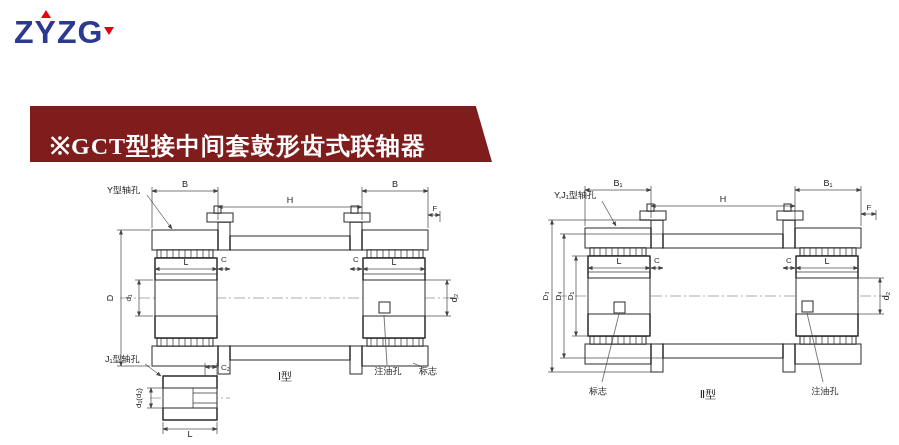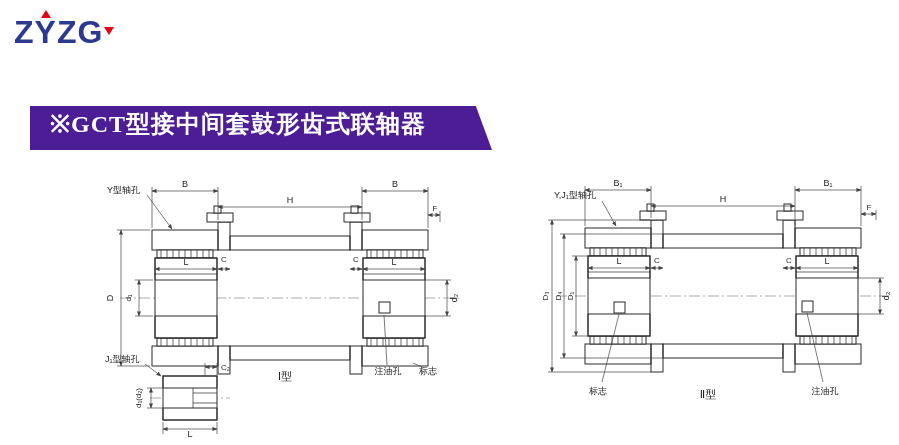--- a/index.html
+++ b/index.html
@@ -6,22 +6,22 @@
   html,body { width:899px; height:445px; }
   body { background:#ffffff; font-family:"Liberation Sans",sans-serif; position:relative; overflow:hidden; }
   .page { position:absolute; inset:0; background:#fff; }
 
   .logo { position:absolute; left:14px; top:14px; width:120px; height:40px; }
   .logo-text { font-weight:bold; font-size:32px; letter-spacing:1px; color:#2b3990; font-family:"Liberation Sans",sans-serif; }
   .tri { position:absolute; width:0; height:0; border-style:solid; }
   .tri1 { left:27px; top:-4px; border-width:0 5px 8px 5px; border-color:transparent transparent #e60012 transparent; }
   .tri2 { left:90px; top:13px; border-width:8px 5px 0 5px; border-color:#e60012 transparent transparent transparent; }
 
-  .banner { position:absolute; left:30px; top:106px; width:462px; height:44px;
-    background:#4c1d95; color:#ffffff; display:flex; align-items:flex-start;
+  .banner { position:absolute; left:30px; top:106px; width:462px; height:56px;
+    background:#7f1d1d; color:#ffffff; display:flex; align-items:flex-end;
     padding-left:20px; font-family:"Liberation Serif",serif; font-weight:bold;
     font-size:24px; letter-spacing:1px;
     clip-path:polygon(0 0, 96.5% 0, 100% 100%, 0 100%); }
 
   .drawL { position:absolute; left:95px; top:166px; }
   .drawR { position:absolute; left:540px; top:168px; }
 
   svg text { font-family:"Liberation Sans",sans-serif; font-size:9px; fill:#222; }
   svg text.sm { font-size:8px; }
   svg text.cap { font-size:11px; }

